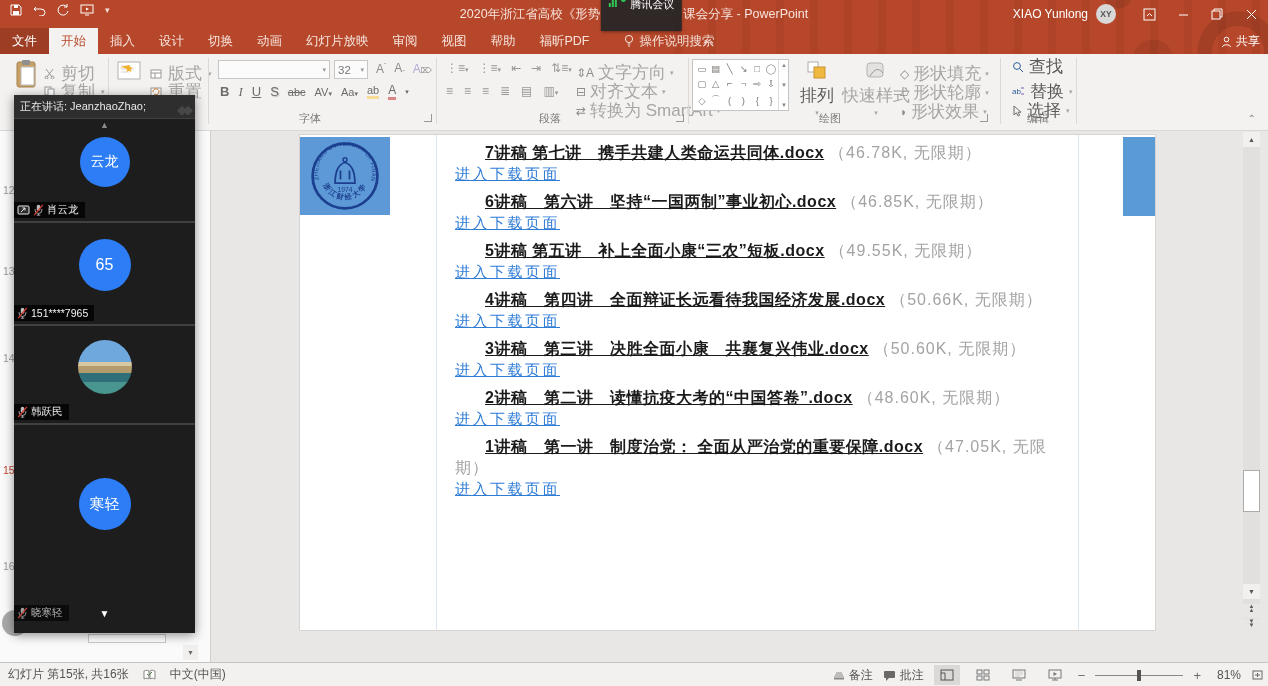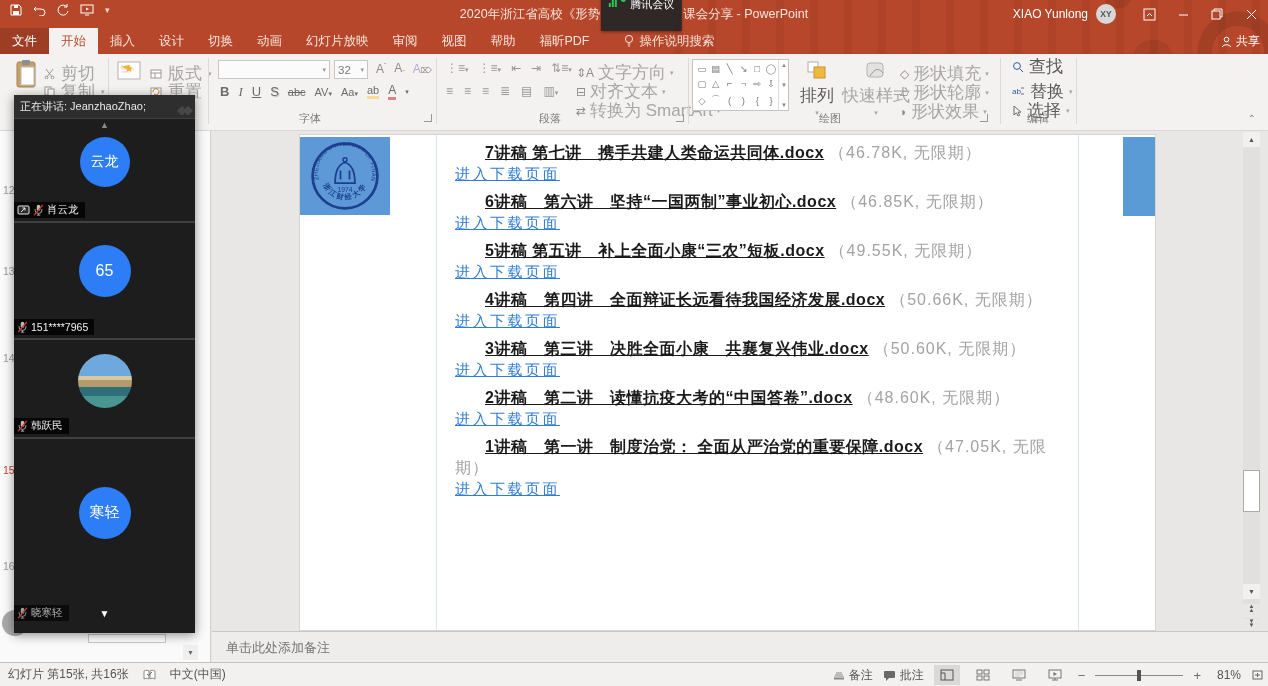--- a/index.html
+++ b/index.html
@@ -523,21 +523,21 @@
             <rect x="4" y="1" width="4" height="7" rx="2" fill="#bdbdbd"></rect>
             <path d="M2 6v1a4 4 0 0 0 8 0V6" fill="none" stroke="#bdbdbd"></path>
             <path d="M6 11v2M4 13h4" stroke="#bdbdbd"></path>
             <path d="M1 13 11 1" stroke="#D33A2F" stroke-width="1.6"></path>
           </svg>
         <span>肖云龙</span>
       </div>
     </div>
 
 
-    <div class="tile" style="height:115px;">
+    <div class="tile" style="height:101px;">
       <div class="avatar av52">65</div>
       <div class="namebar">
         <svg width="11" height="12" viewBox="0 0 12 14">
             <rect x="4" y="1" width="4" height="7" rx="2" fill="#bdbdbd"></rect>
             <path d="M2 6v1a4 4 0 0 0 8 0V6" fill="none" stroke="#bdbdbd"></path>
             <path d="M6 11v2M4 13h4" stroke="#bdbdbd"></path>
             <path d="M1 13 11 1" stroke="#D33A2F" stroke-width="1.6"></path>
           </svg>
         <span>151****7965</span>
       </div>
@@ -564,23 +564,20 @@
             <path d="M2 6v1a4 4 0 0 0 8 0V6" fill="none" stroke="#9d9d9d"></path>
             <path d="M6 11v2M4 13h4" stroke="#9d9d9d"></path>
             <path d="M1 13 11 1" stroke="#C04237" stroke-width="1.6"></path>
           </svg>
         <span class="dimname">晓寒轻</span>
       </div>
       <span class="downtri">▼</span>
     </div>
   </div>
 
-  <div id="notes">
-    <p class="ph">单击此处添加备注</p>
-  </div>
 
   <div id="statusbar">
     <div class="sb-left">
       <span>幻灯片 第15张, 共16张</span>
       <svg width="13" height="12" viewBox="0 0 13 12">
           <path d="M1 2c2-1 4-1 5 0v8c-1-1-3-1-5 0zM12 2c-2-1-4-1-5 0v8c1-1 3-1 5 0z" fill="#fff" stroke="#8a8886"></path>
           <path d="M4 5l1.5 1.5L9 3" fill="none" stroke="#4a7f3f"></path>
         </svg>
       <span>中文(中国)</span>
     </div>

